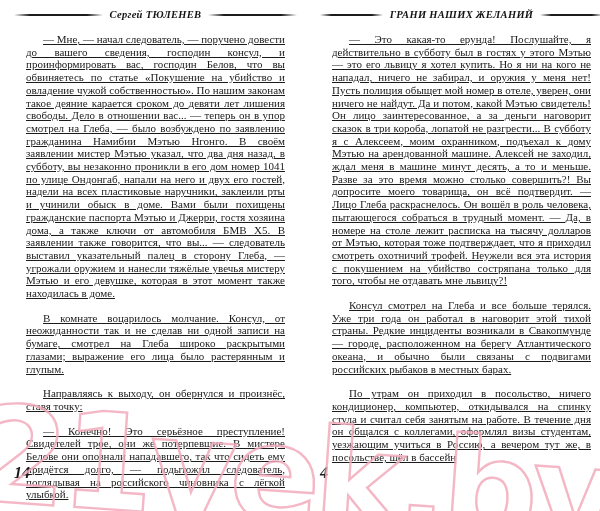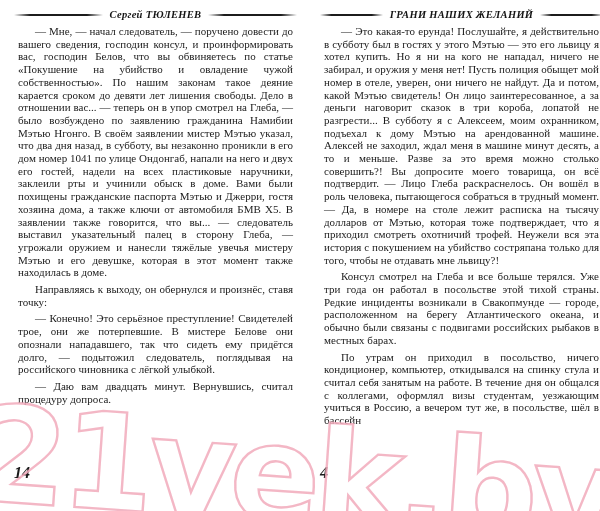--- a/index.html
+++ b/index.html
@@ -29,21 +29,21 @@
     font-style:italic; font-weight:bold;
     font-size:10.5px; letter-spacing:0.3px;
     color:#141414; white-space:nowrap;
   }
 
   .text-column {
     font-size:11px; line-height:12.7px;
     text-align:justify; color:#1b1b1b;
     hyphens:auto; -webkit-hyphens:auto;
   }
-  .text-column p { margin:4px; text-indent:17px; }
+  .text-column p { margin:12px; text-indent:17px;text-decoration:underline; }
 
   .page-number {
     position:absolute; top:456px; left:0;
     width:100%; 
     font-style:italic; font-weight:bold;
     font-size:16px; color:#1b1b1b;
   }
 
   .watermark {
     position:absolute; left:-18px; top:352px;
@@ -60,36 +60,37 @@
 <div class="spread">
 
   <div class="page left">
     <div class="running-head">
       <div class="head-rule"></div>
       <div class="head-title">Сергей ТЮЛЕНЕВ</div>
       <div class="head-rule"></div>
     </div>
     <div class="text-column">
         <p>— Мне, — начал следователь, — поручено довести до вашего сведения, господин консул, и проинформировать вас, господин Белов, что вы обвиняетесь по статье «Покушение на убийство и овладение чужой собственностью». По нашим законам такое деяние карается сроком до девяти лет лишения свободы. Дело в отношении вас... — теперь он в упор смотрел на Глеба, — было возбуждено по заявлению гражданина Намибии Мэтью Нгонго. В своём заявлении мистер Мэтью указал, что два дня назад, в субботу, вы незаконно проникли в его дом номер 1041 по улице Ондонгаб, напали на него и двух его гостей, надели на всех пластиковые наручники, заклеили рты и учинили обыск в доме. Вами были похищены гражданские паспорта Мэтью и Джерри, гостя хозяина дома, а также ключи от автомобиля БМВ Х5. В заявлении также говорится, что вы... — следователь выставил указательный палец в сторону Глеба, — угрожали оружием и нанесли тяжёлые увечья мистеру Мэтью и его девушке, которая в этот момент также находилась в доме.</p>
+        <p>В комнате воцарилось молчание. Консул, от неожиданности так и не сделав ни одной записи на бумаге, смотрел на Глеба широко раскрытыми глазами; выражение его лица было растерянным и глупым.</p>
         <p>Направляясь к выходу, он обернулся и произнёс, ставя точку:</p>
         <p>— Конечно! Это серьёзное преступление! Свидетелей трое, они же потерпевшие. В мистере Белове они опознали нападавшего, так что сидеть ему придётся долго, — подытожил следователь, поглядывая на российского чиновника с лёгкой улыбкой.</p>
         <p>— Даю вам двадцать минут. Вернувшись, считал процедуру допроса.</p>
       </div>
     <div class="page-number">14</div>
   </div>
 
   <div class="page right">
     <div class="running-head">
       <div class="head-rule"></div>
       <div class="head-title">ГРАНИ НАШИХ ЖЕЛАНИЙ</div>
       <div class="head-rule"></div>
     </div>
     <div class="text-column">
         <p>— Это какая-то ерунда! Послушайте, я действительно в субботу был в гостях у этого Мэтью — это его львицу я хотел купить. Но я ни на кого не нападал, ничего не забирал, и оружия у меня нет! Пусть полиция обыщет мой номер в отеле, уверен, они ничего не найдут. Да и потом, какой Мэтью свидетель! Он лицо заинтересованное, а за деньги наговорит сказок в три короба, лопатой не разгрести... В субботу я с Алексеем, моим охранником, подъехал к дому Мэтью на арендованной машине. Алексей не заходил, ждал меня в машине минут десять, а то и меньше. Разве за это время можно столько совершить?! Вы допросите моего товарища, он всё подтвердит. — Лицо Глеба раскраснелось. Он вошёл в роль человека, пытающегося собраться в трудный момент. — Да, в номере на столе лежит расписка на тысячу долларов от Мэтью, которая тоже подтверждает, что я приходил смотреть охотничий трофей. Неужели вся эта история с покушением на убийство состряпана только для того, чтобы не отдавать мне львицу?!</p>
-        <p>Консул смотрел на Глеба и все больше терялся. Уже три года он работал в посольстве этой тихой страны. Редкие инциденты возникали в Свакопмунде — городе, расположенном на берегу Атлантического океана, и обычно были связаны с подвигами российских рыбаков в местных барах.</p>
+        <p>Консул смотрел на Глеба и все больше терялся. Уже три года он работал в наговорит этой тихой страны. Редкие инциденты возникали в Свакопмунде — городе, расположенном на берегу Атлантического океана, и обычно были связаны с подвигами российских рыбаков в местных барах.</p>
         <p>По утрам он приходил в посольство, ничего кондиционер, компьютер, откидывался на спинку стула и считал себя занятым на работе. В течение дня он общался с коллегами, оформлял визы студентам, уезжающим учиться в Россию, а вечером тут же, в посольстве, шёл в бассейн</p>
       </div>
     <div class="page-number">4</div>
   </div>
 
   <svg class="watermark" viewBox="0 0 660 220" width="660" height="220" aria-hidden="true">
     <text x="0" y="148" font-family="DejaVu Sans, sans-serif" font-weight="bold" font-size="134" letter-spacing="-6" fill="none" stroke-width="2.4" stroke="#f2abbc">21vek.by</text>
   </svg>
 
 </div>

